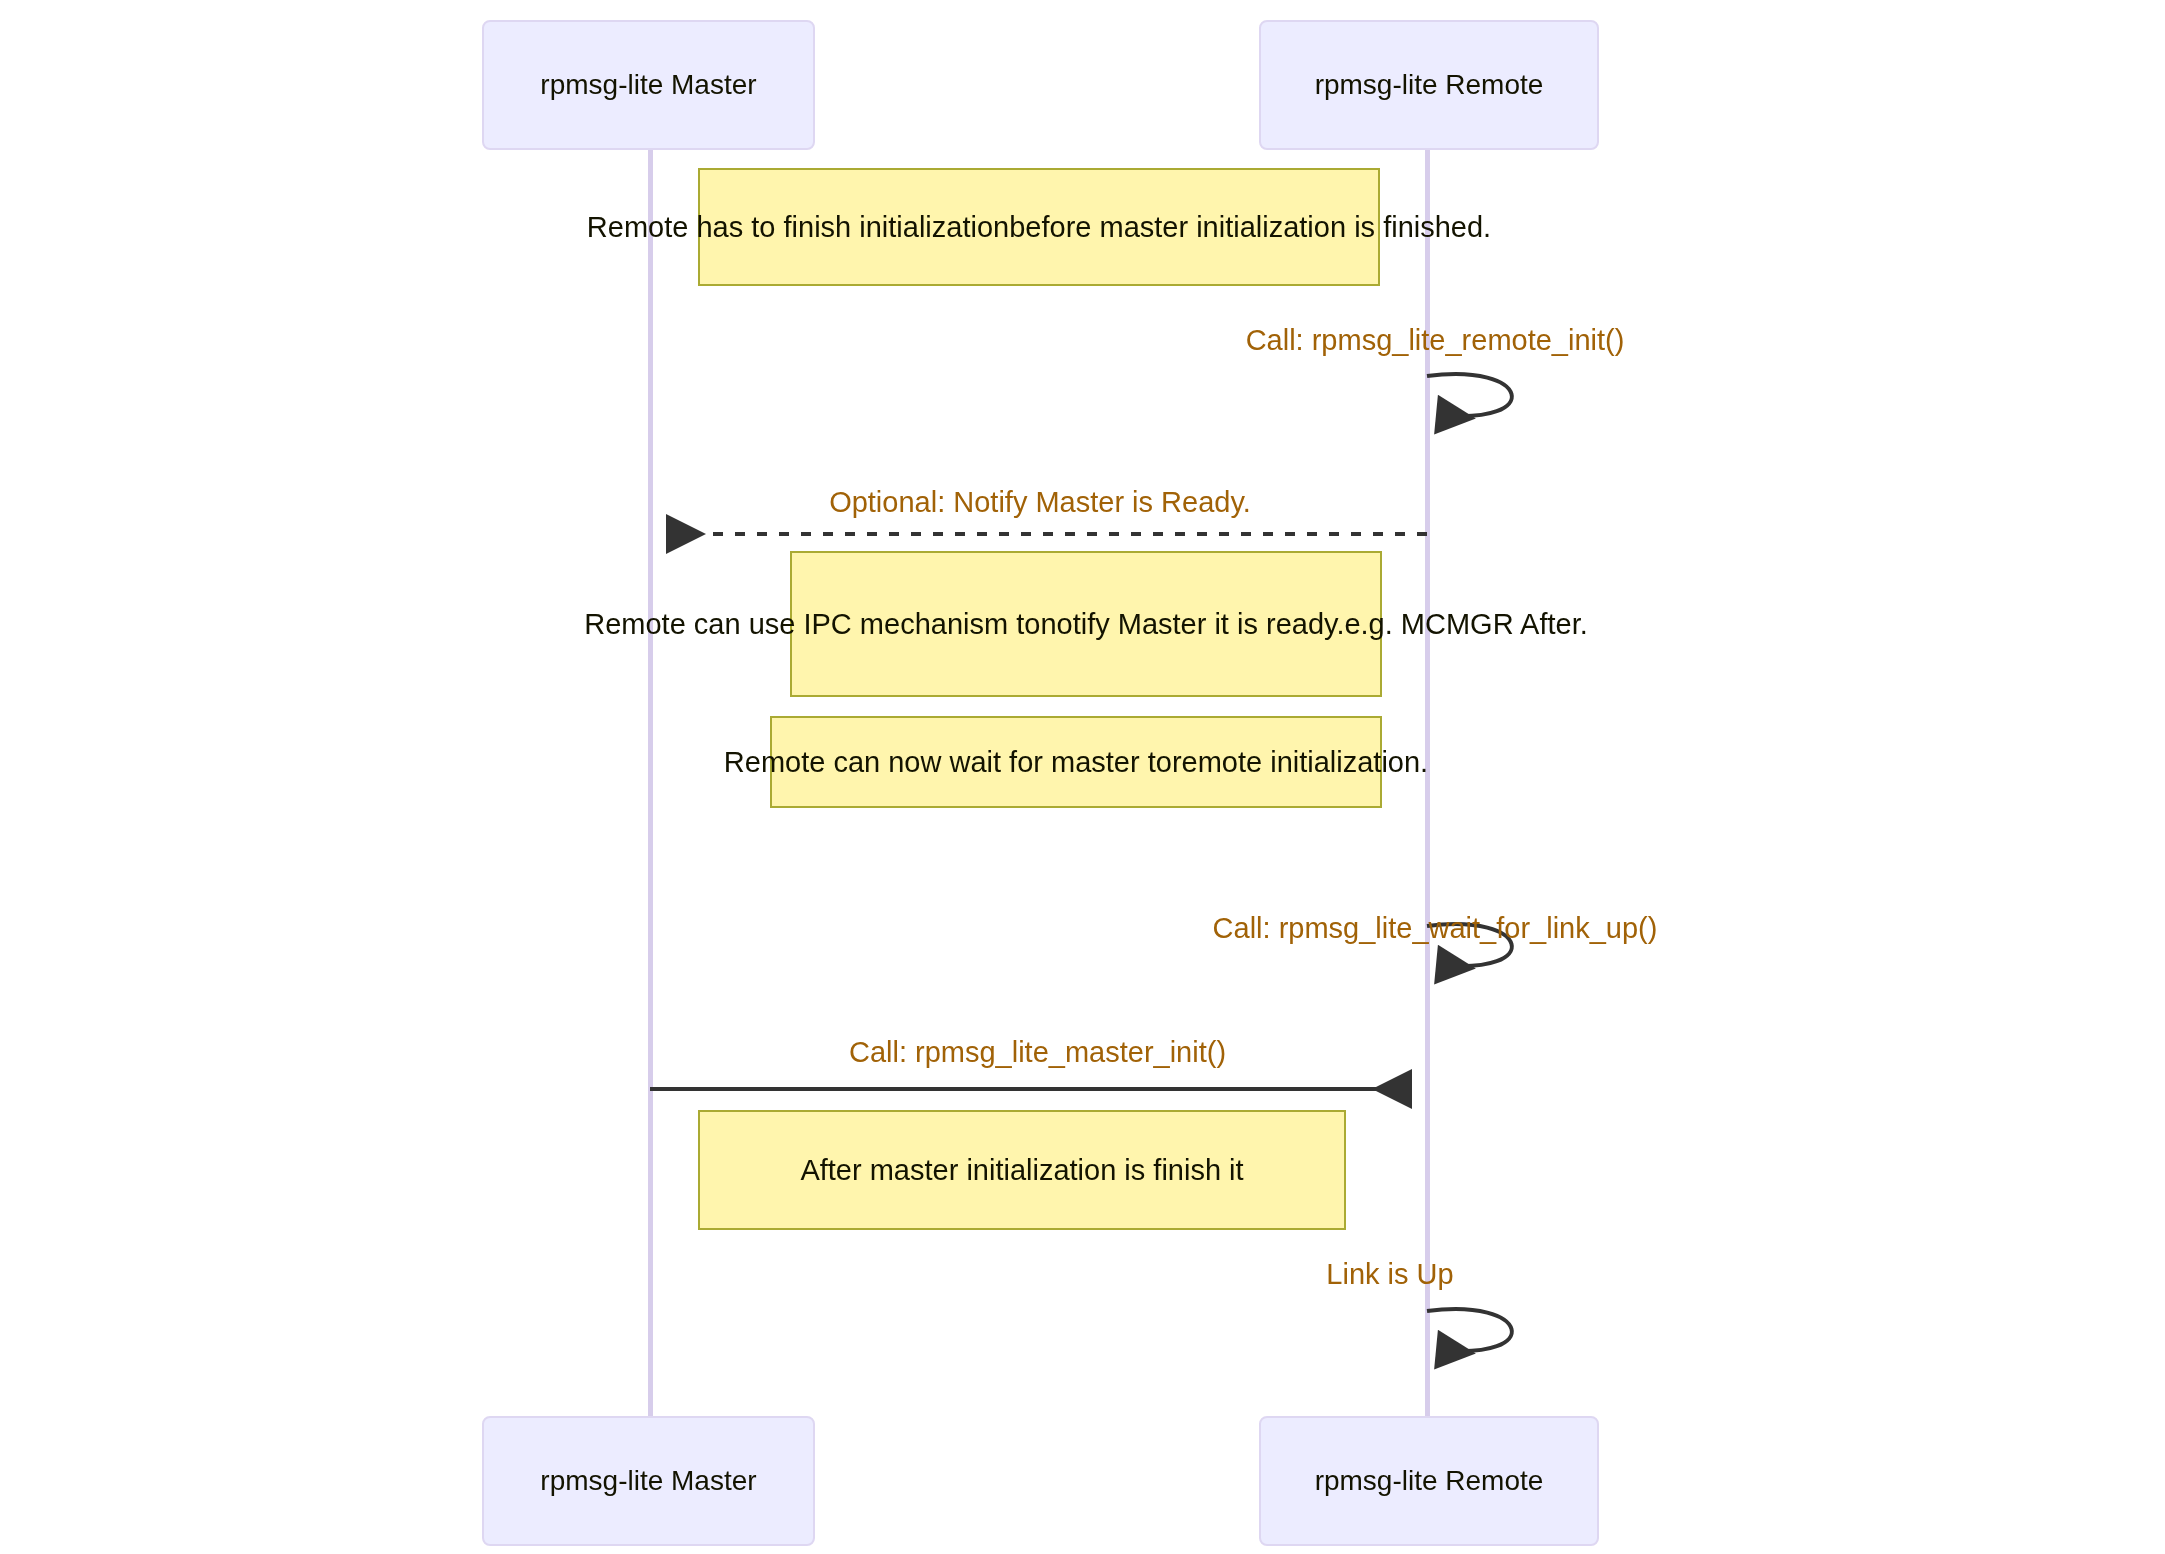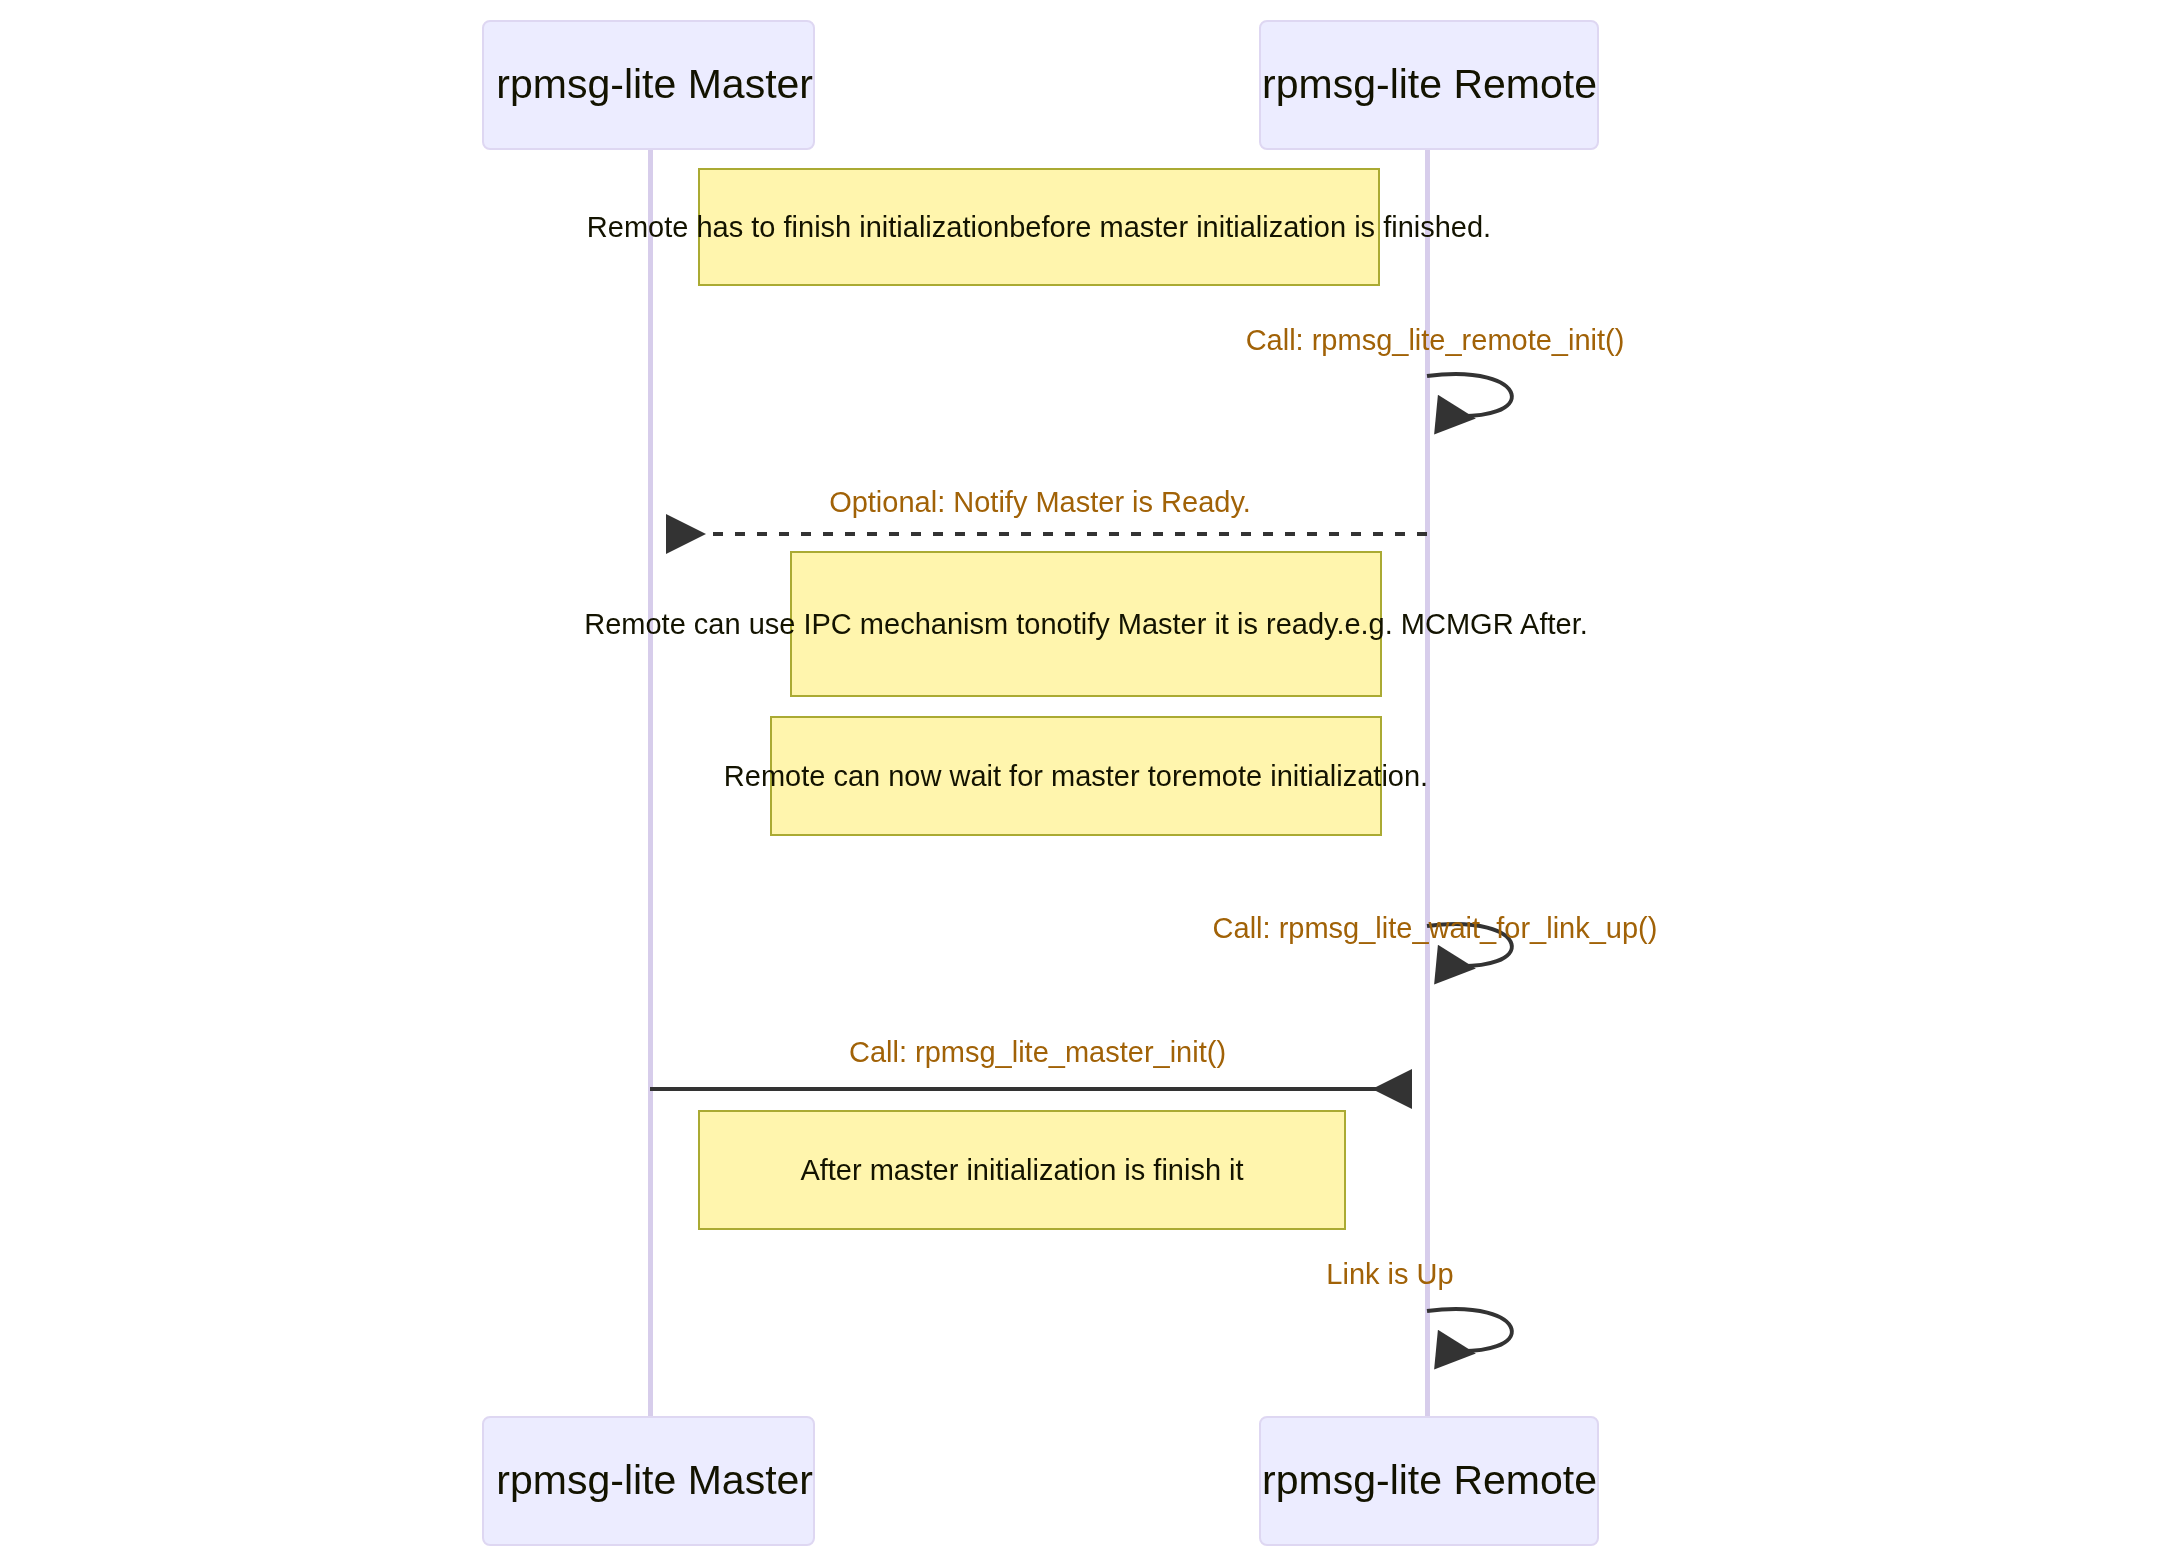--- a/index.html
+++ b/index.html
@@ -22,23 +22,23 @@
 
   
   .participant {
     position: absolute;
     box-sizing: border-box;
     background: #ECECFF;
     border: 2px solid #DED7F2;
     border-radius: 8px;
     display: flex;
     align-items: center;
-    justify-content: flex-end;
+    justify-content: center;
     color: #131300;
-    font-size: 41px;
+    font-size: 28px;
     line-height: 1.2;
     z-index: 5;
   }
 
   
   .lifeline {
     position: absolute;
     width: 5px;
     background: #D7CDEB;
     z-index: 1;
@@ -117,21 +117,21 @@
   <div class="msg-label" style="left:795px; top:485px; width:490px;">
     <span>Optional: Notify Master is Ready.</span>
   </div>
 
   <div class="note" style="left:790px; top:551px; width:592px; height:146px;">
     <span class="line">Remote can use IPC mechanism to</span>
     <span class="line">notify Master it is ready.</span>
     <span class="line">e.g. MCMGR After.</span>
   </div>
 
-  <div class="note" style="left:770px; top:716px; width:612px; height:120px;">
+  <div class="note" style="left:770px; top:716px; width:612px; height:92px;">
     <span class="line">Remote can now wait for master to</span>
     <span class="line">remote initialization.</span>
   </div>
 
   <div class="msg-label" style="left:1160px; top:911px; width:550px;">
     <span>Call: rpmsg_lite_wait_for_link_up()</span>
   </div>
 
   <div class="msg-label" style="left:810px; top:1035px; width:455px;">
     <span>Call: rpmsg_lite_master_init()</span>

